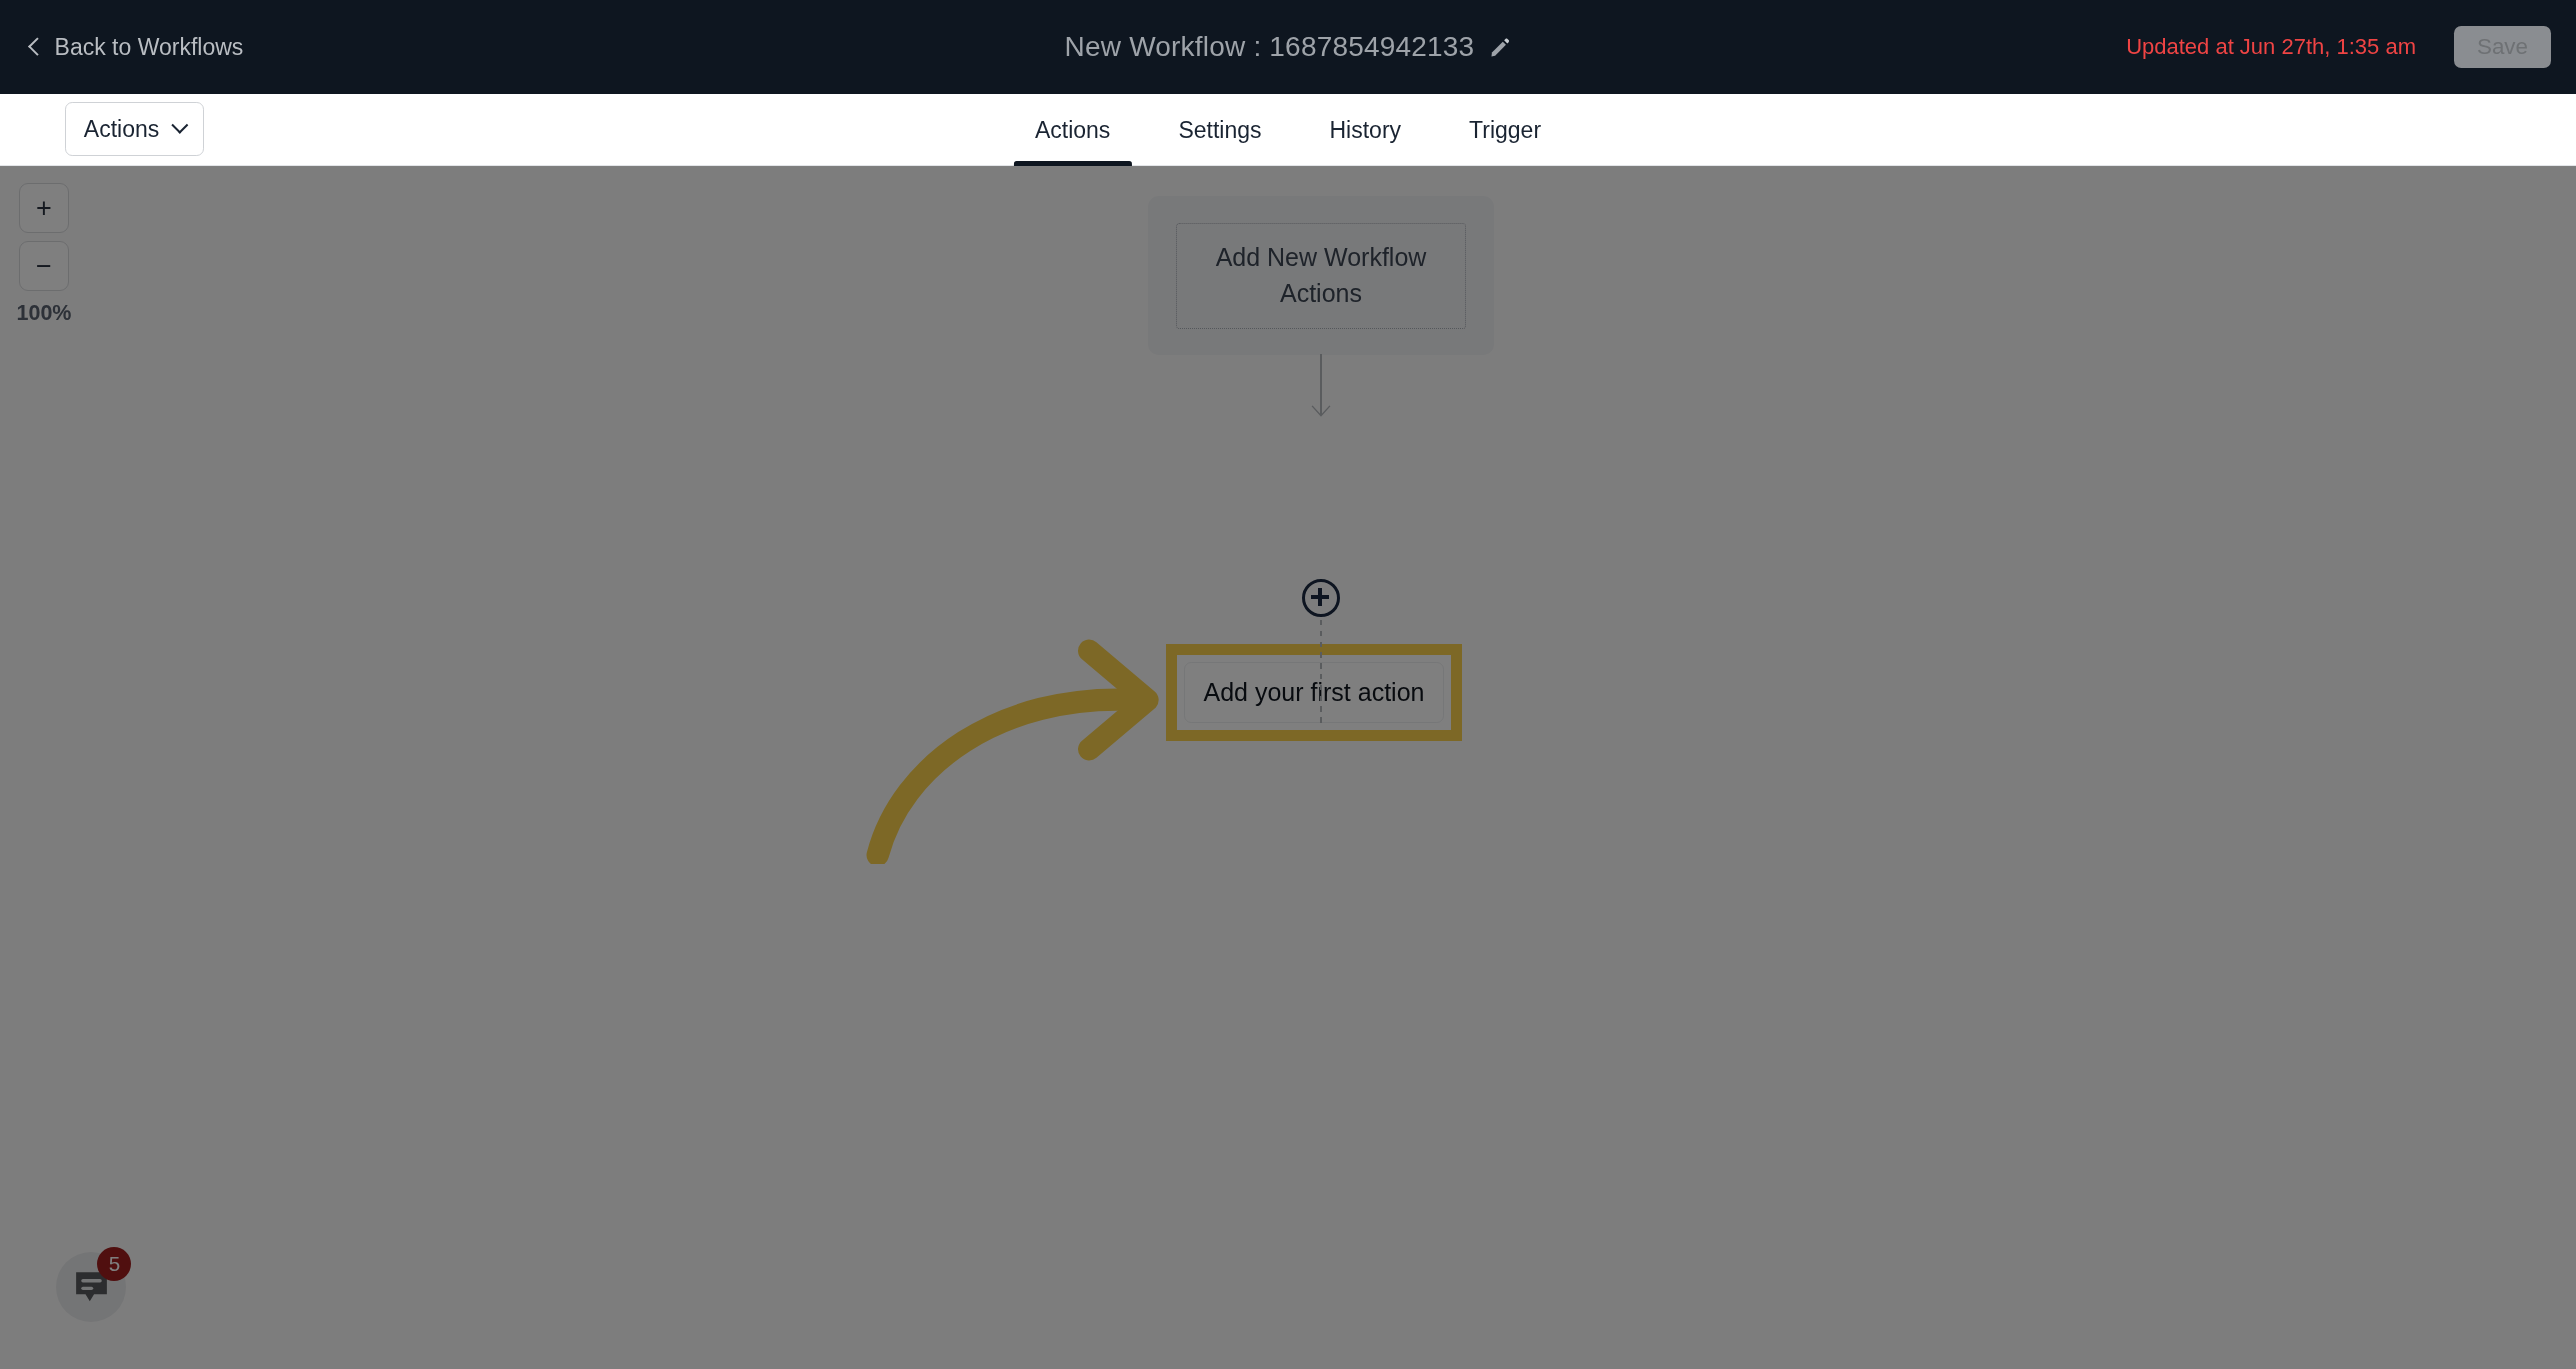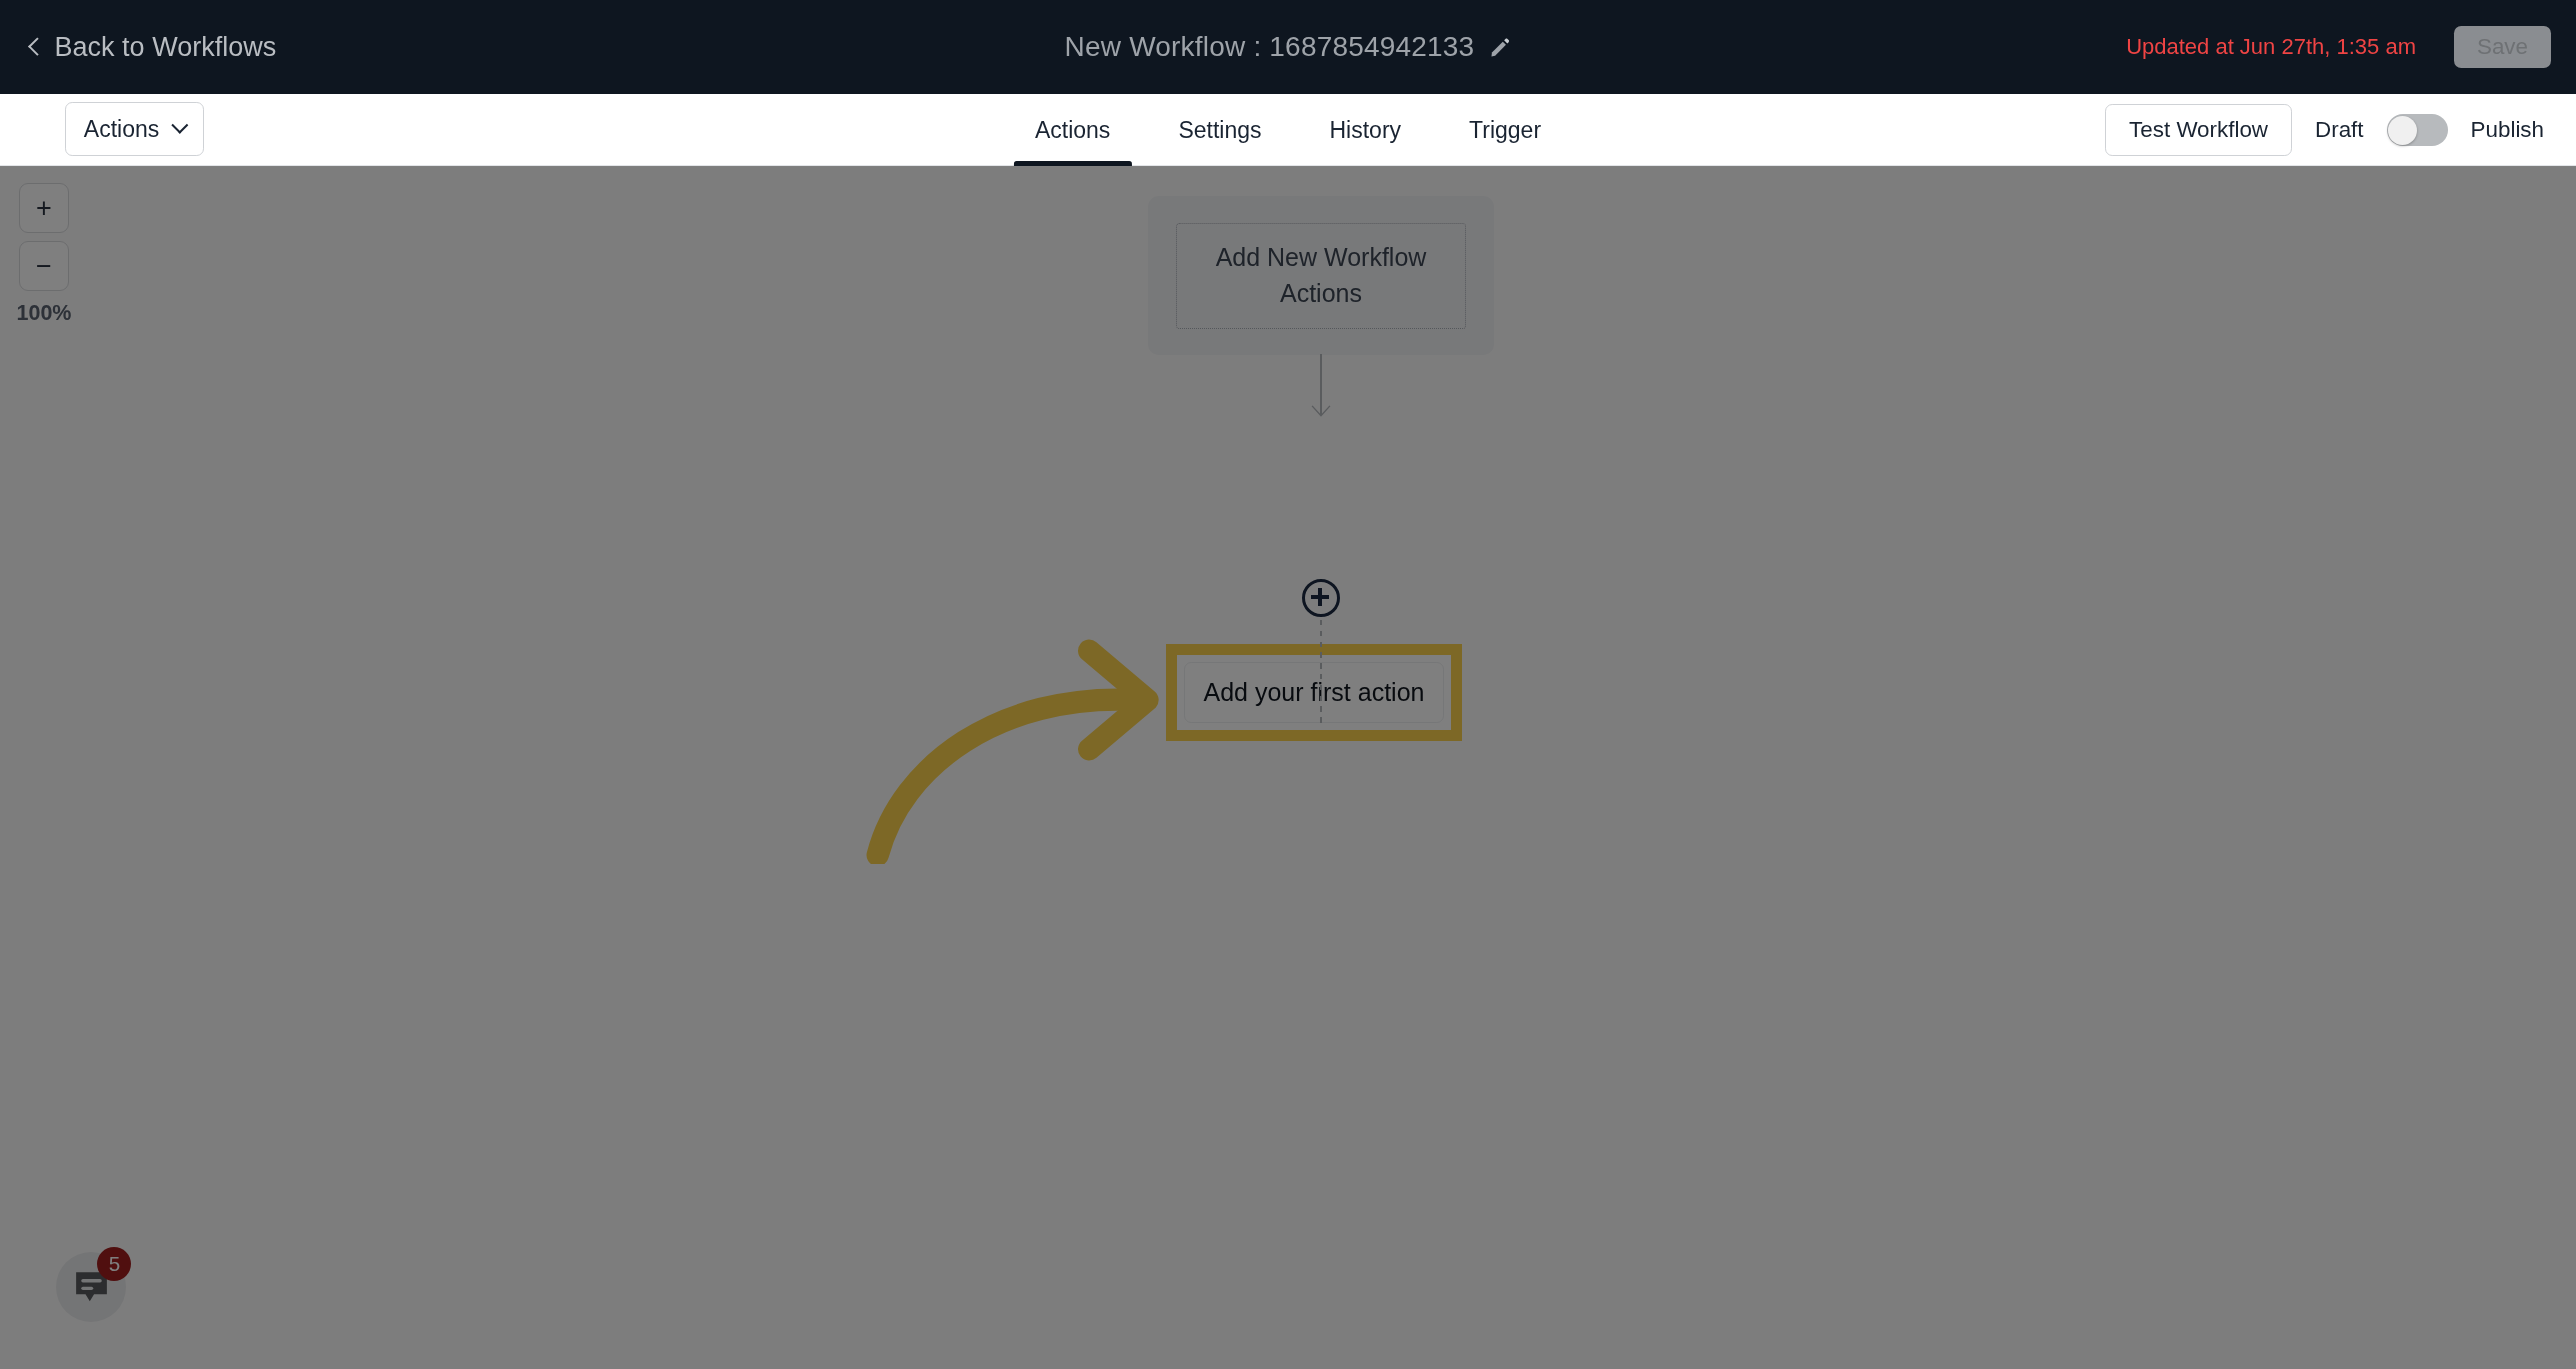--- a/index.html
+++ b/index.html
@@ -31,21 +31,21 @@
     z-index: 40;
   }
 
   .back-link {
     position: absolute;
     left: 30.5px;
     display: flex;
     align-items: center;
     gap: 11.6px;
     color: #b9bdc2;
-    font-size: 27px;
+    font-size: 23px;
     cursor: pointer;
   }
   .back-chevron {
     display: inline-block;
     width: 12.5px; height: 12.5px;
     border-left: 2.2px solid #b9bdc2;
     border-bottom: 2.2px solid #b9bdc2;
     transform: rotate(45deg);
     margin-bottom: 0.9px;
   }
@@ -417,28 +417,20 @@
         <span>Settings</span>
       </div>
       <div class="tab">
         <span>History</span>
       </div>
       <div class="tab">
         <span>Trigger</span>
       </div>
     </div>
 
-    <div class="tb-right">
-      <button class="test-btn">Test Workflow</button>
-      <span class="pub-label">Draft</span>
-      <div class="toggle">
-        <span class="knob"></span>
-      </div>
-      <span class="pub-label">Publish</span>
-    </div>
   </div>
 
   <div class="canvas">
 
     <div class="zoom-ctrls">
       <button class="zoom-btn">+</button>
       <button class="zoom-btn minus">−</button>
       <span class="zoom-pct">100%</span>
     </div>
 

